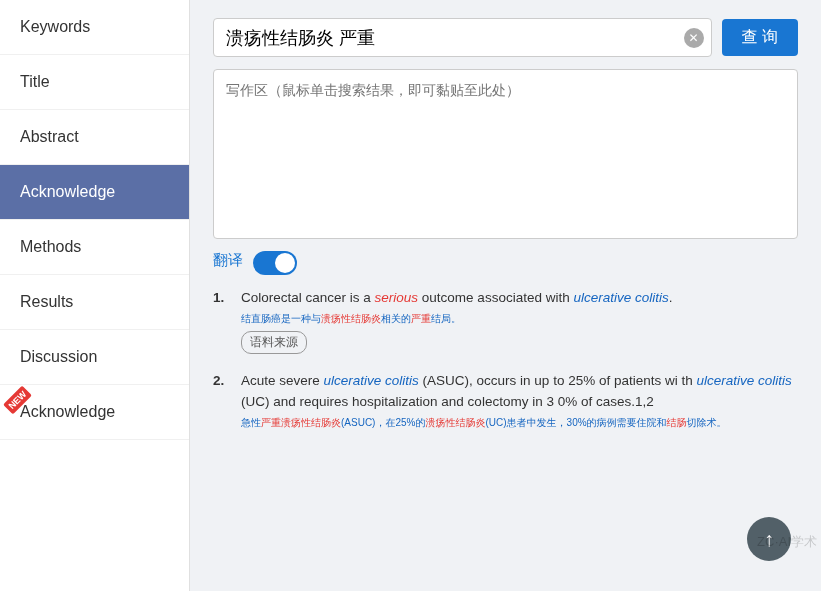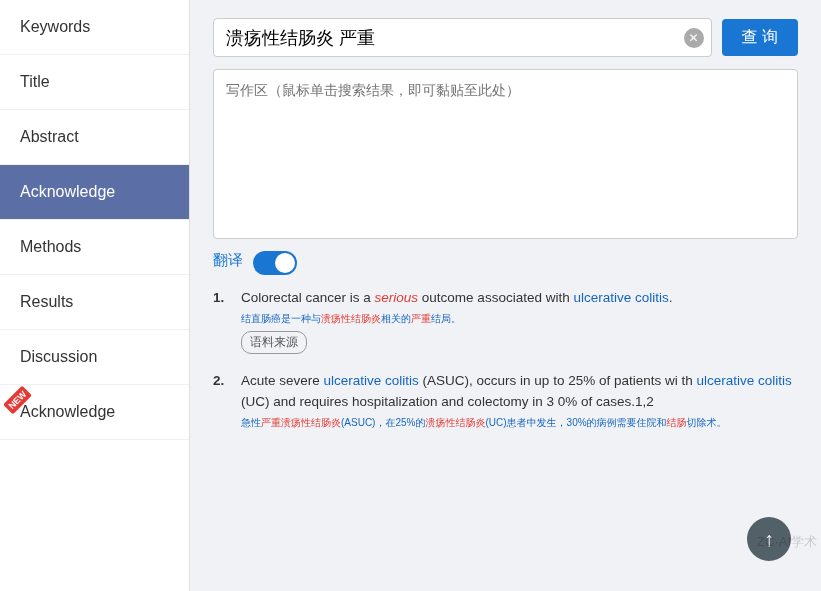--- a/index.html
+++ b/index.html
@@ -161,21 +161,21 @@
       font-weight: bold;
     }
     .result-content {
       flex: 1;
     }
     .result-en {
       color: #333;
     }
     .result-en .italic { font-style: italic; }
     .result-en .red { color: #e53935; }
-    .result-en .blue-italic { color: #1565c0; }
+    .result-en .blue-italic { color: #1565c0; font-style: italic; }
     .result-zh {
       color: #1565c0;
       font-size: 10px;
       margin-top: 2px;
     }
     .result-zh .red-zh { color: #e53935; }
     .source-tag {
       display: inline-block;
       border: 1px solid #999;
       border-radius: 10px;

